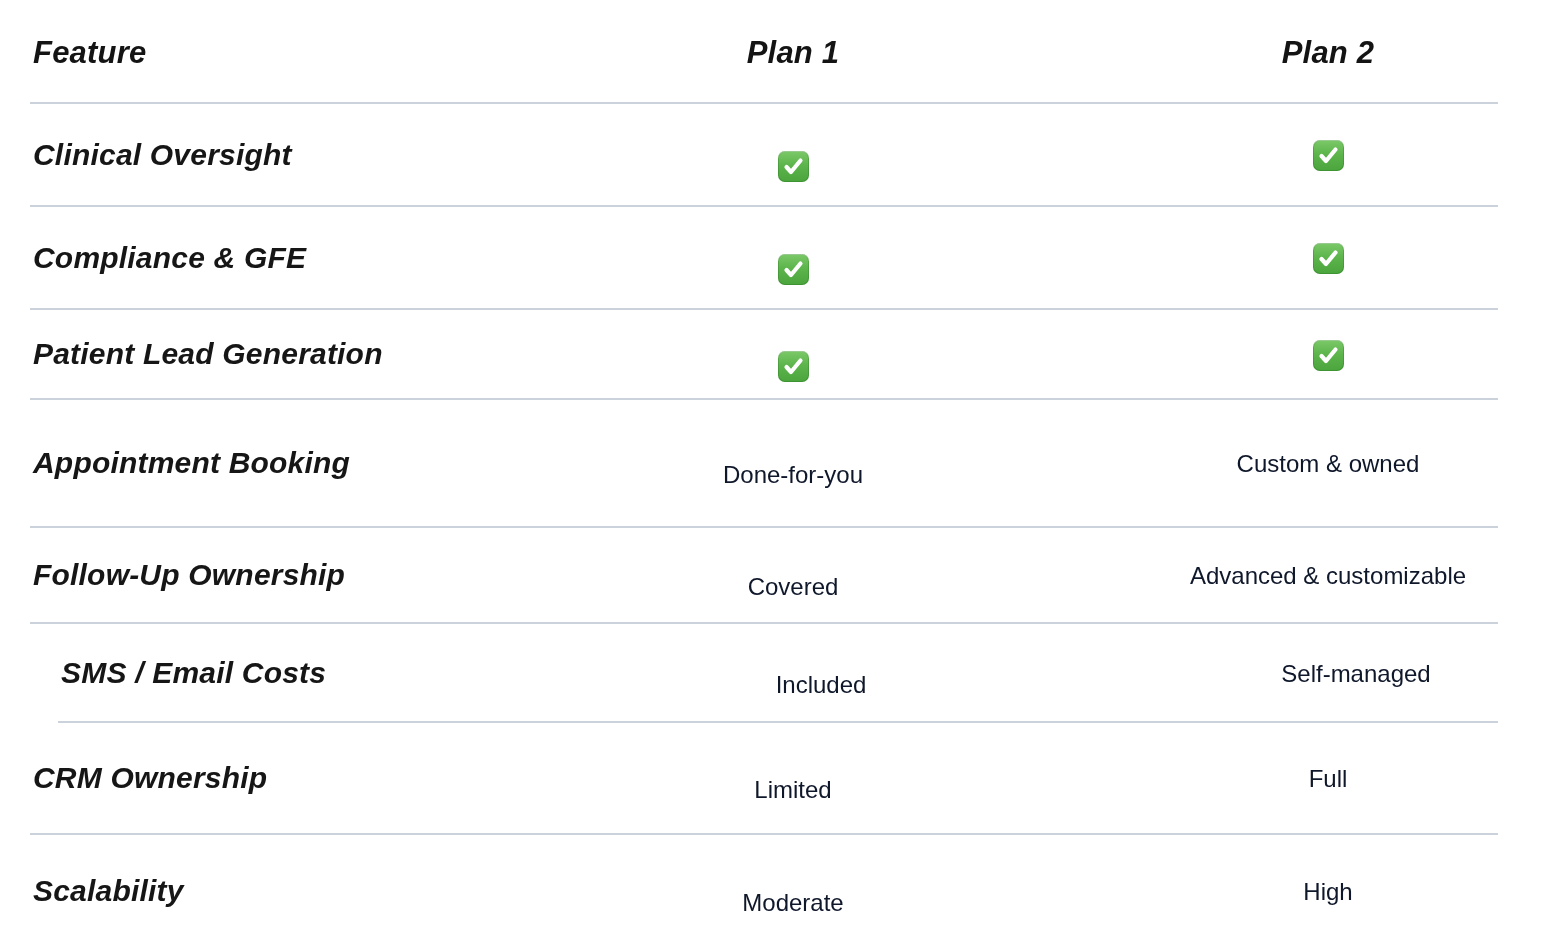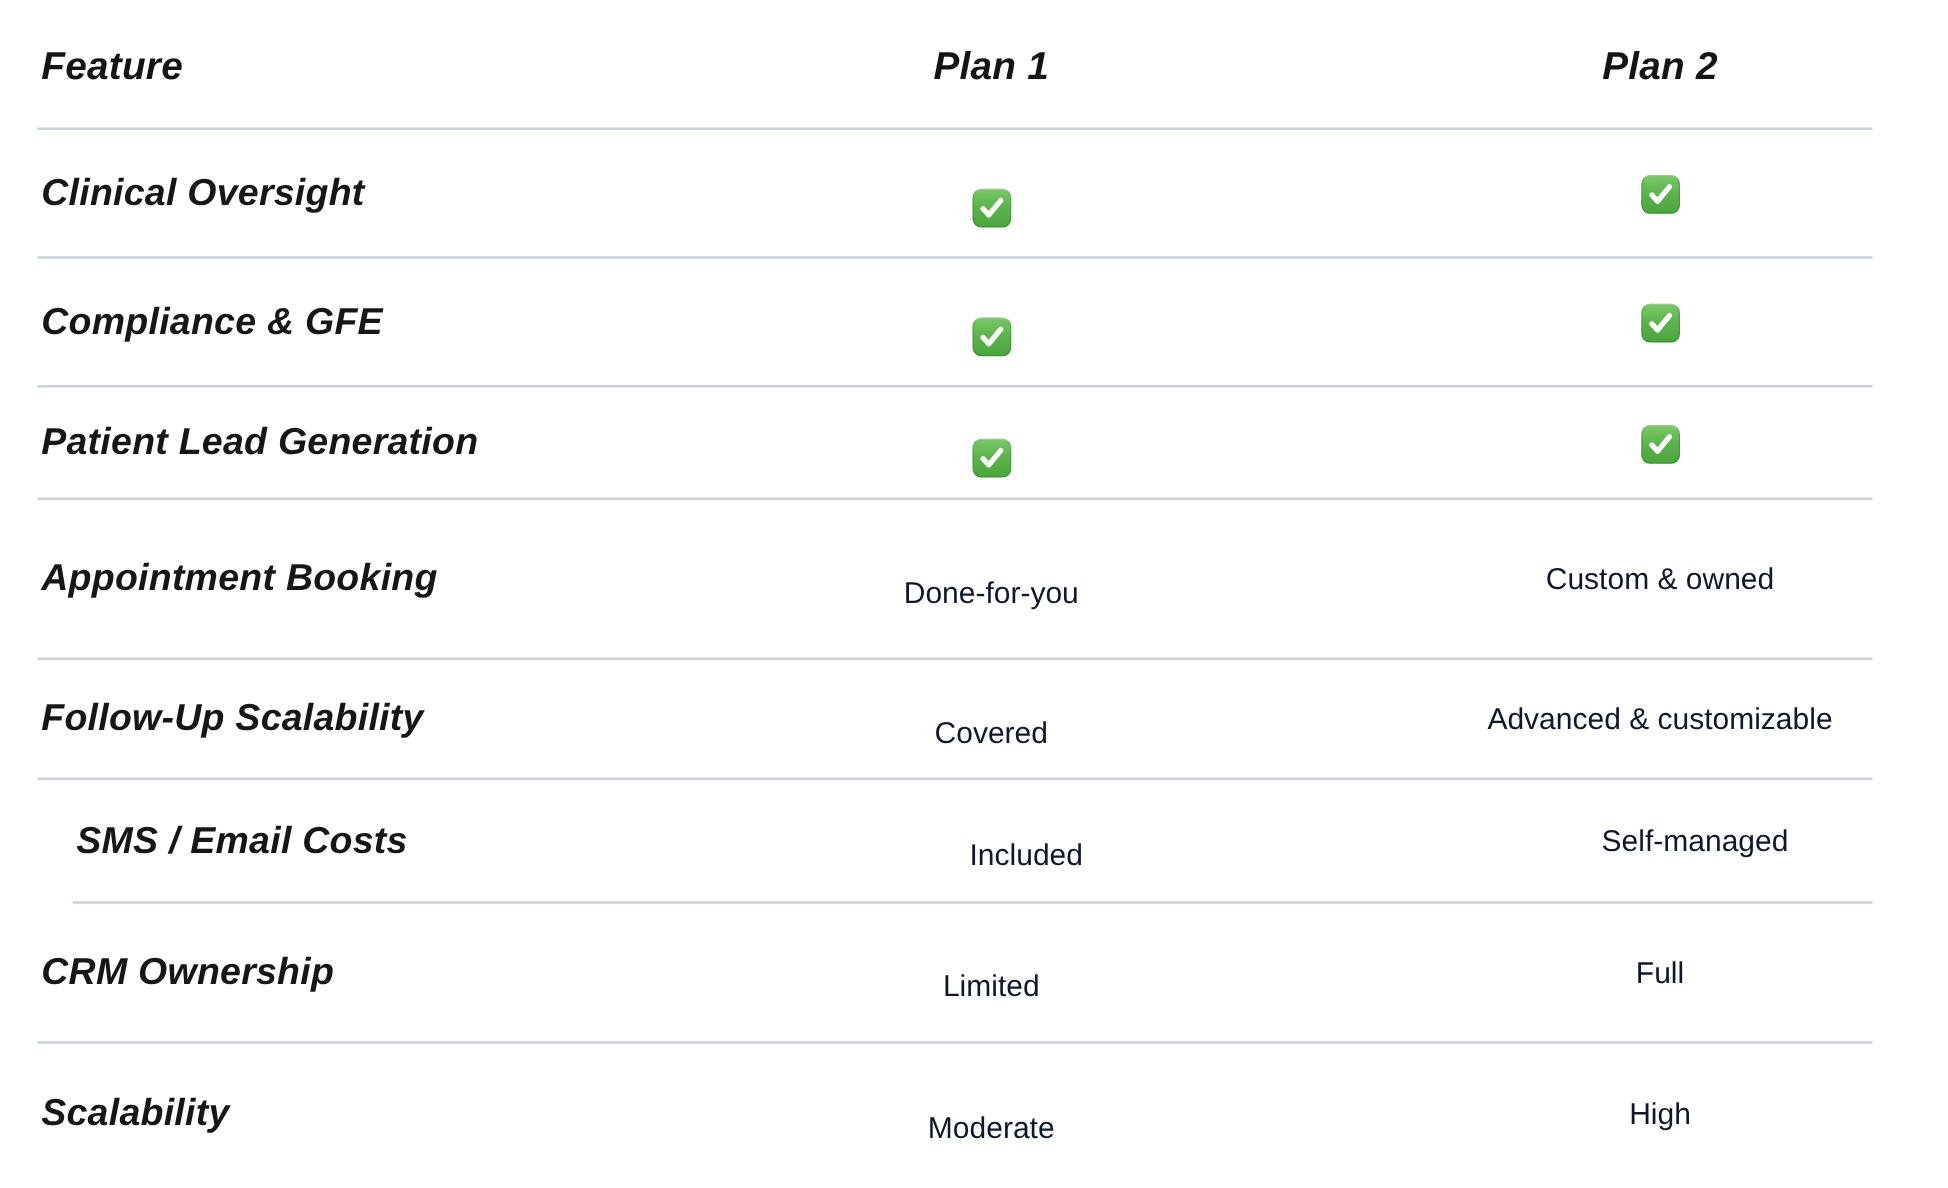--- a/index.html
+++ b/index.html
@@ -155,21 +155,21 @@
     <div class="cell plan1">
       <span class="value-text">Done-for-you</span>
     </div>
     <div class="cell plan2">
       <span class="value-text">Custom &amp; owned</span>
     </div>
   </div>
 
   <div class="row h96">
     <div class="cell feature">
-      <span class="feature-text">Follow-Up Scalability</span>
+      <span class="feature-text">Follow-Up Ownership</span>
     </div>
     <div class="cell plan1">
       <span class="value-text">Covered</span>
     </div>
     <div class="cell plan2">
       <span class="value-text">Advanced &amp; customizable</span>
     </div>
   </div>
 
   <div class="row h99">

